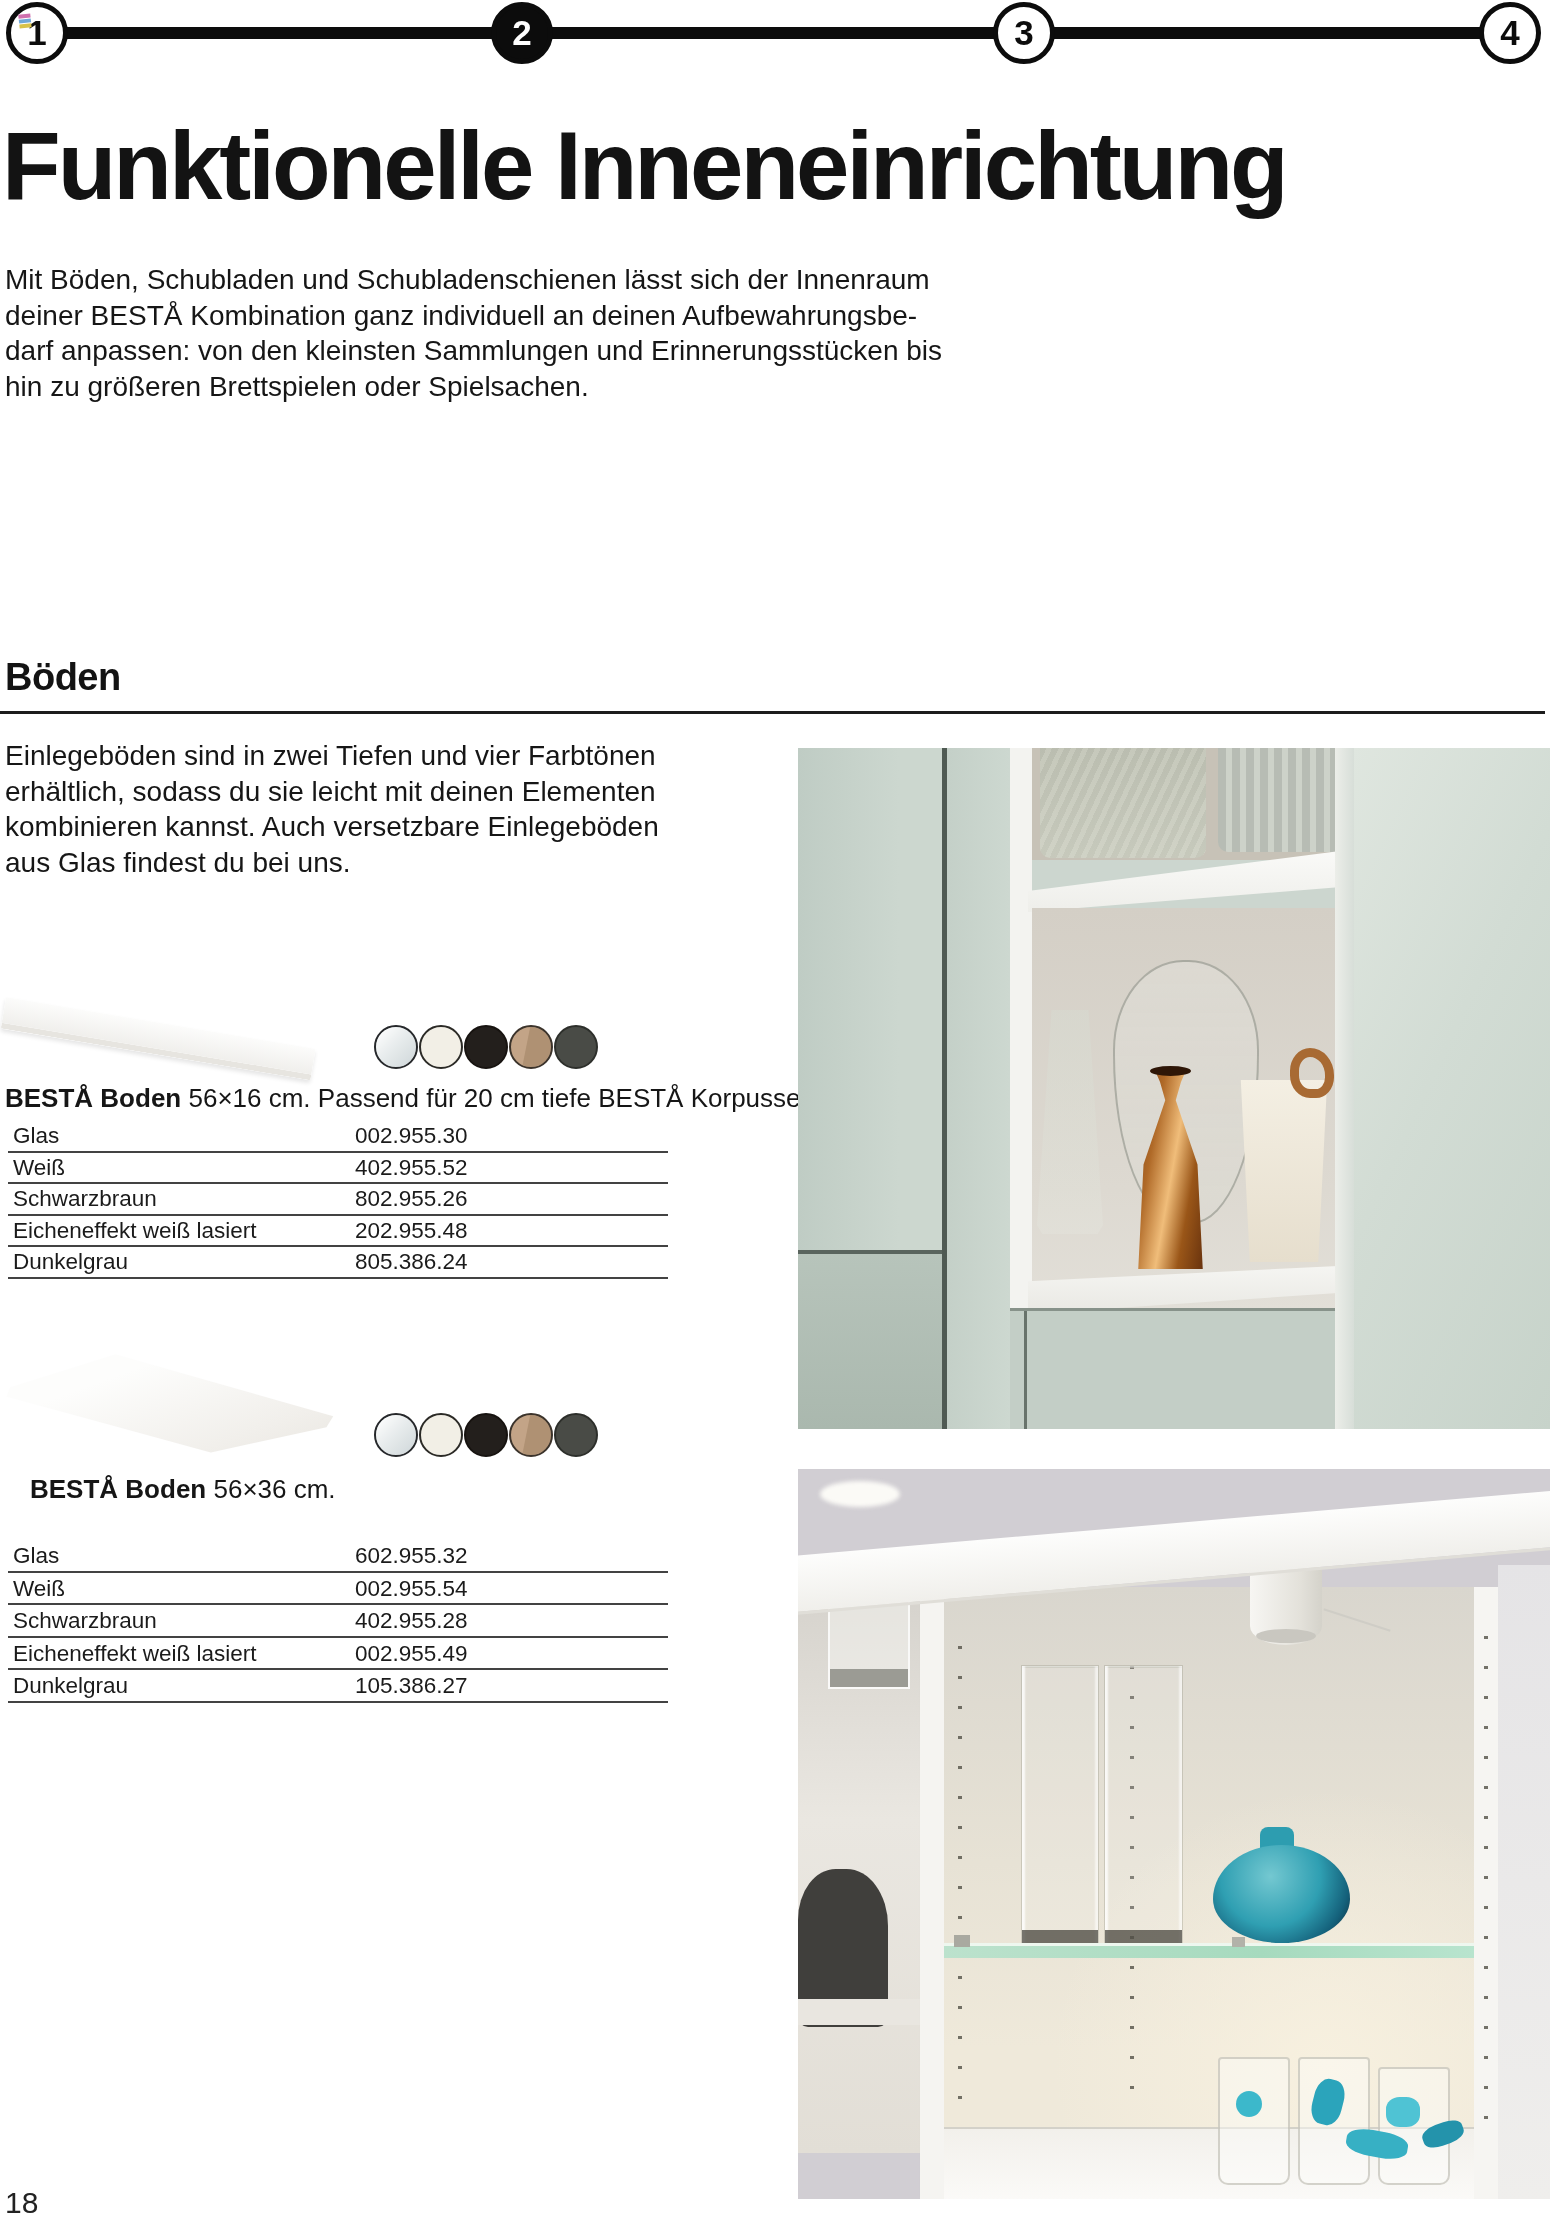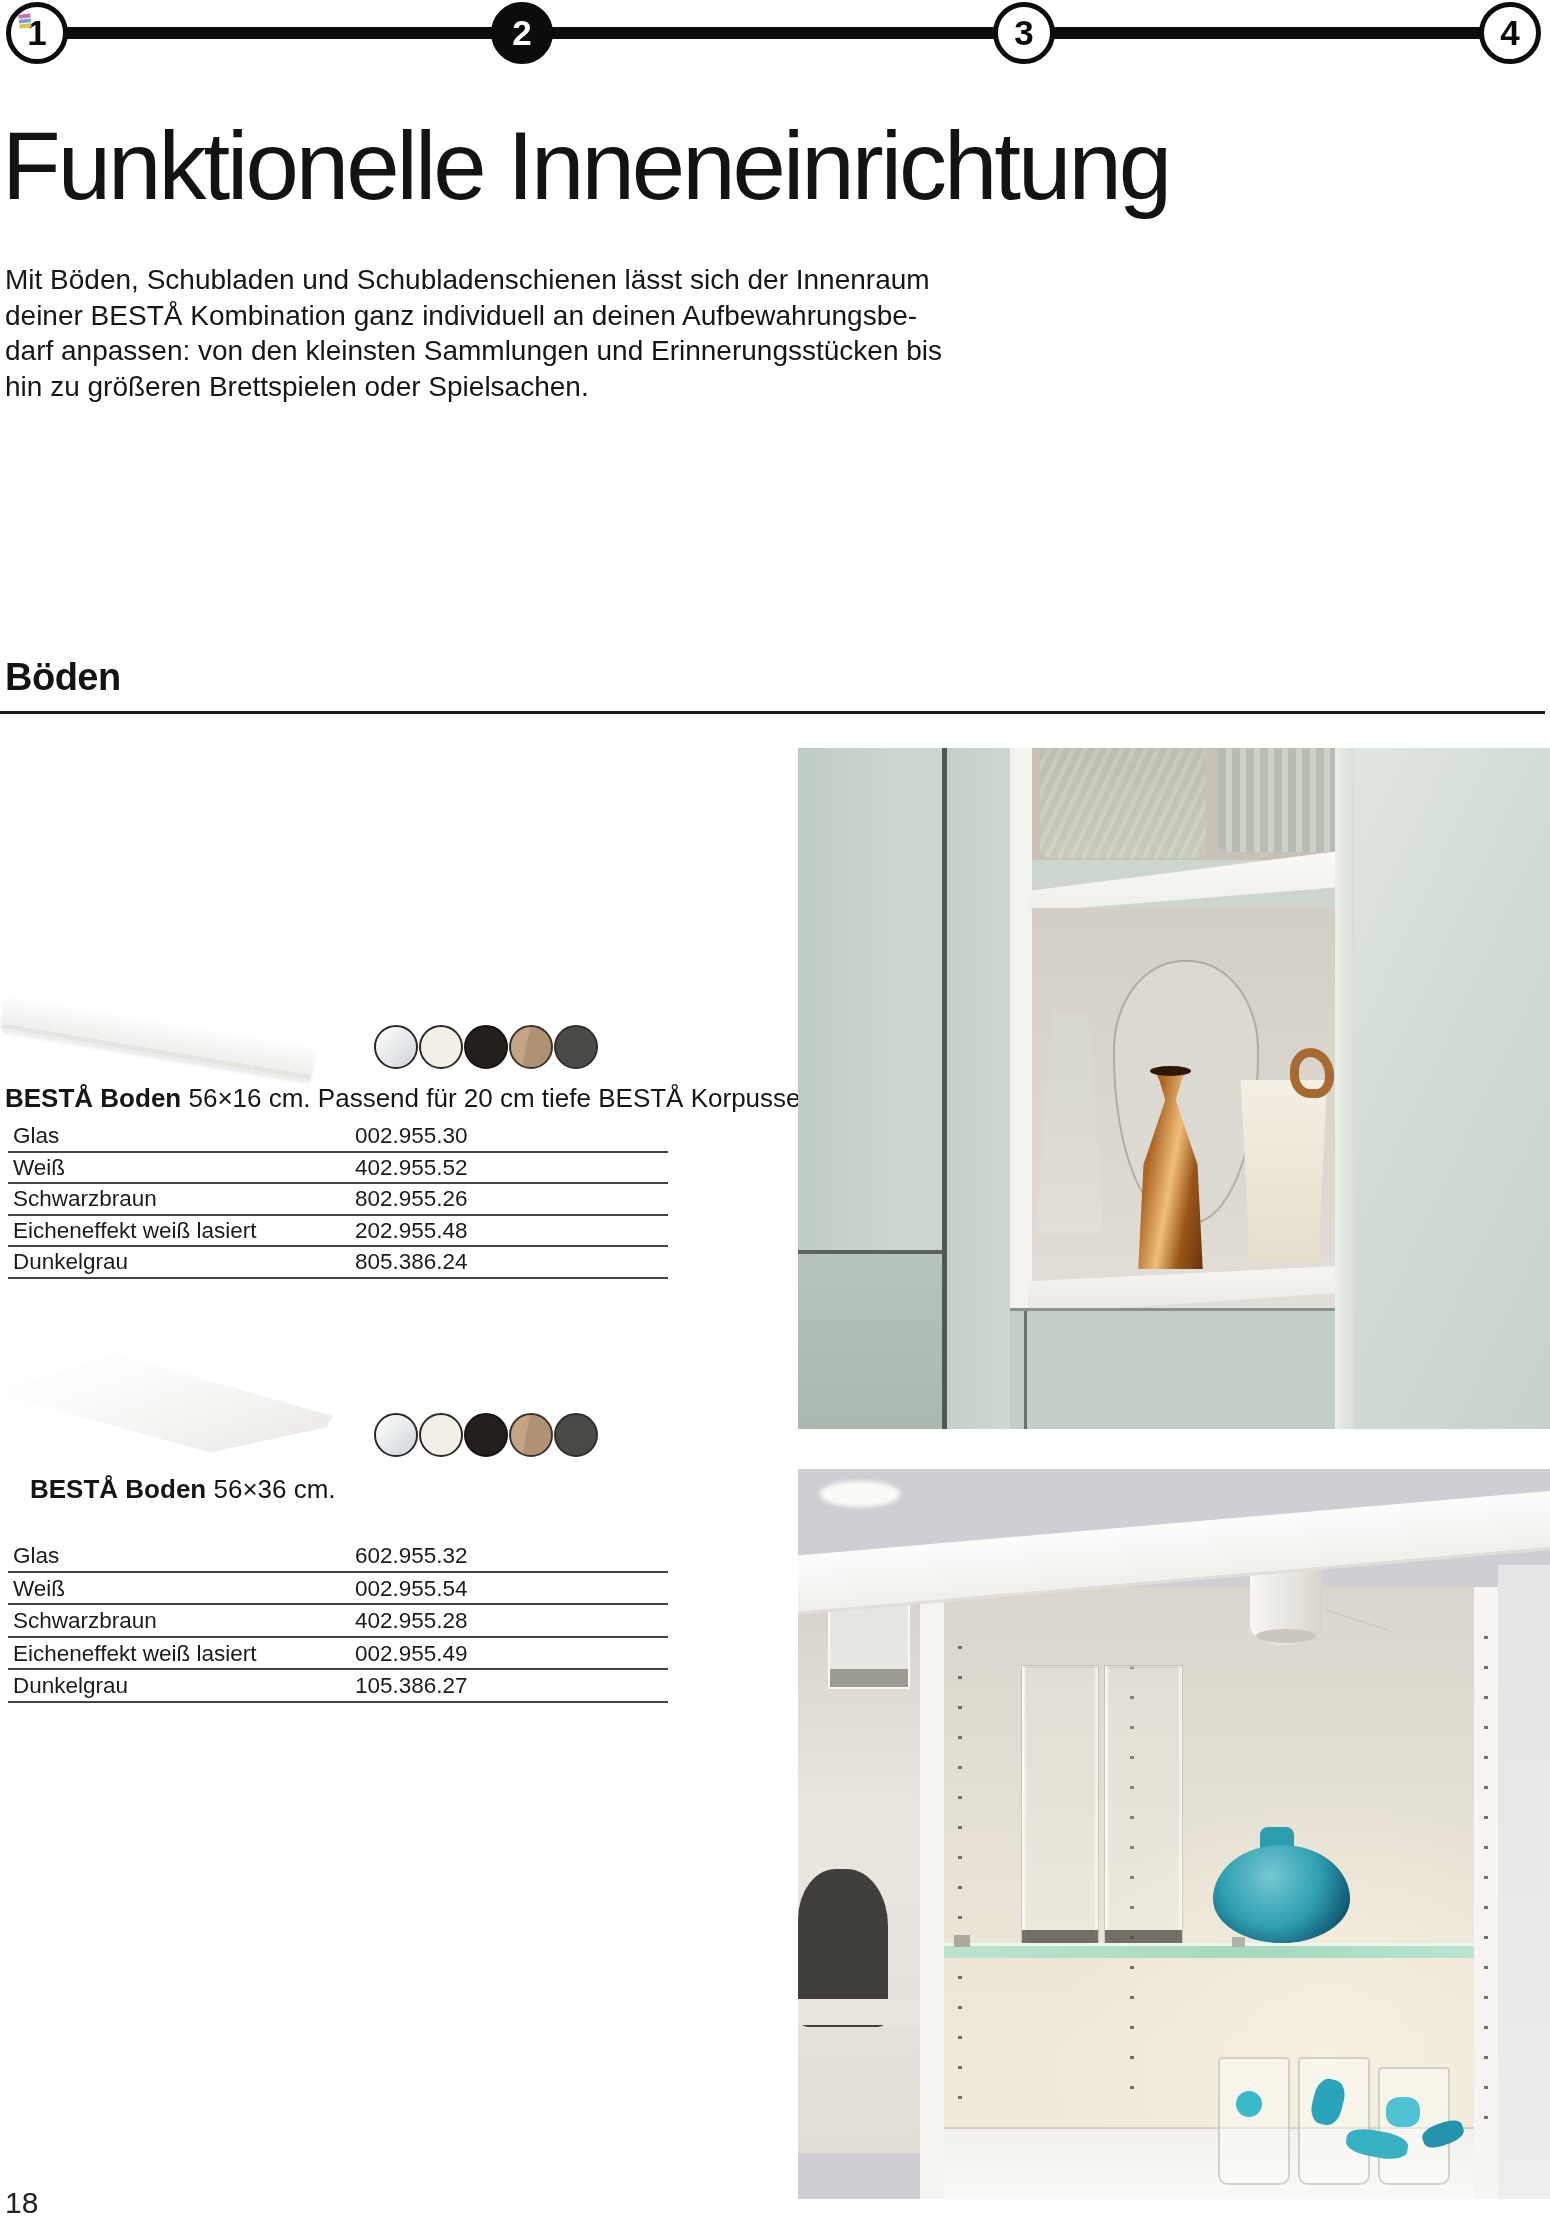--- a/index.html
+++ b/index.html
@@ -11,21 +11,21 @@
   .step{position:absolute;top:2px;width:52px;height:52px;border:5px solid #0c0c0c;border-radius:50%;
         background:#fff;color:#0c0c0c;font-weight:700;font-size:35px;line-height:52px;text-align:center;}
   .step.active{background:#0c0c0c;color:#fff;}
   .step1{left:6px;} .step2{left:491px;} .step3{left:993px;} .step4{left:1479px;}
   .mini-logo{position:absolute;left:8px;top:7px;width:12px;height:15px;transform:rotate(-6deg);}
   .mini-logo i{display:block;height:4px;margin-bottom:1px;}
   .mini-logo i:nth-child(1){background:#cf6fae;} .mini-logo i:nth-child(2){background:#6fa7d8;}
   .mini-logo i:nth-child(3){background:#d8c24a;}
 
   
-  .h1{position:absolute;left:2px;top:118px;font-size:96px;font-weight:400;letter-spacing:-3px;
+  .h1{position:absolute;left:2px;top:118px;font-size:96px;font-weight:700;letter-spacing:-3px;
       line-height:1;color:#131313;white-space:nowrap;}
   .intro{position:absolute;left:5px;top:262px;width:1030px;font-size:28px;line-height:35.5px;
          white-space:pre-line;color:#161616;}
   .h2{position:absolute;left:5px;top:656px;font-size:38px;font-weight:700;letter-spacing:-0.5px;color:#131313;}
   .rule{position:absolute;left:0;top:711px;width:1545px;height:3px;background:#1c1c1c;}
   .section-body{position:absolute;left:5px;top:738px;width:760px;font-size:28px;line-height:35.5px;
                 white-space:pre-line;color:#161616;}
   .page-num{position:absolute;left:5px;top:2186px;font-size:30px;color:#222;}
 
   
@@ -204,20 +204,24 @@
   </div>
 
   <div class="h1">Funktionelle Inneneinrichtung</div>
   <div class="intro">Mit Böden, Schubladen und Schubladenschienen lässt sich der Innenraum
 deiner BESTÅ Kombination ganz individuell an deinen Aufbewahrungsbe-
 darf anpassen: von den kleinsten Sammlungen und Erinnerungsstücken bis
 hin zu größeren Brettspielen oder Spielsachen.</div>
 
   <div class="h2">Böden</div>
   <div class="rule"></div>
+  <div class="section-body">Einlegeböden sind in zwei Tiefen und vier Farbtönen
+erhältlich, sodass du sie leicht mit deinen Elementen
+kombinieren kannst. Auch versetzbare Einlegeböden
+aus Glas findest du bei uns.</div>
 
   <div class="shelf-fig fig1">
     <div class="slab1"></div>
   </div>
 
   <div class="swatches sw-row1">
     <span class="swatch s1 sw-glas" style="background-color: rgb(232, 236, 237);"></span>
     <span class="swatch s2 sw-weiss" style="background-color: rgb(242, 239, 230);"></span>
     <span class="swatch s3 sw-schwarzbraun" style="background-color: rgb(35, 31, 28);"></span>
     <span class="swatch s4 sw-eiche" style="background-color: rgb(195, 164, 135);"></span>

